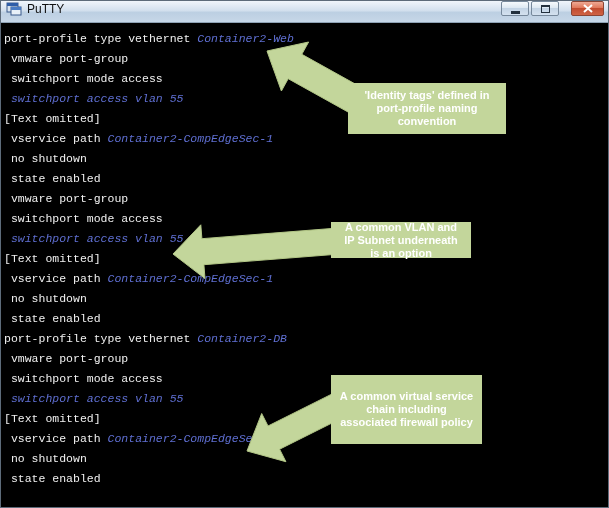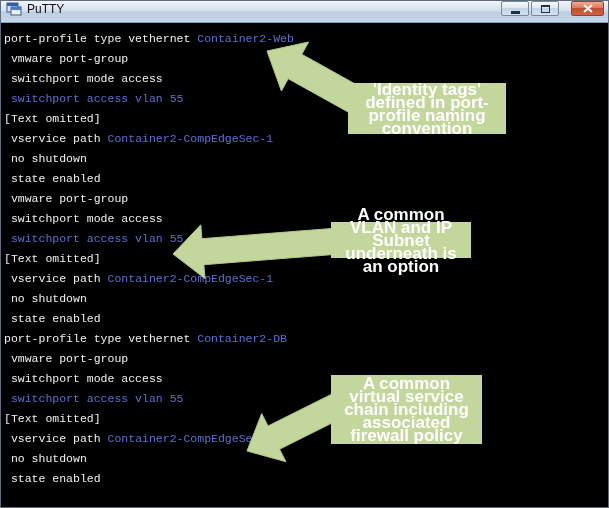--- a/index.html
+++ b/index.html
@@ -46,34 +46,34 @@
     background: var(--terminal-bg, #000);
     overflow: hidden;
   }
   .term-lines { position: absolute; left: 0; top: 0; right: 0; padding: 6px 0 0 3px; z-index: 1; }
   .term-line {
     white-space: pre;
     font-family: "Liberation Mono", "DejaVu Sans Mono", monospace;
     font-size: 11.5px; line-height: 20px; height: 20px;
     color: var(--terminal-text, #f0f0f0);
   }
-  .term-line .hl { color: var(--highlight-text, #5f6fd2); }
+  .term-line .hl { color: var(--highlight-text, #5f6fd2); font-style: italic; }
 
   
   .overlay-svg {
     position: absolute; left: 0; top: -22px; width: 609px; height: 508px;
     z-index: 2; pointer-events: none;
   }
 
   
   .callout {
     position: absolute; z-index: 3;
     background: var(--callout-bg, #c3d69b);
     color: var(--callout-text, #fff);
-    font-size: 17px; font-weight: bold; line-height: 13px;
+    font-size: 11px; font-weight: bold; line-height: 13px;
     display: flex; align-items: center; justify-content: center;
     text-align: center; padding: 4px 8px;
   }
   
   .callout-1 { left: 347px; top: 60px;  width: 158px; height: 51px; }
   .callout-2 { left: 330px; top: 199px; width: 140px; height: 36px; }
   .callout-3 { left: 330px; top: 352px; width: 151px; height: 69px; }
 </style>
 </head>
 <body>

